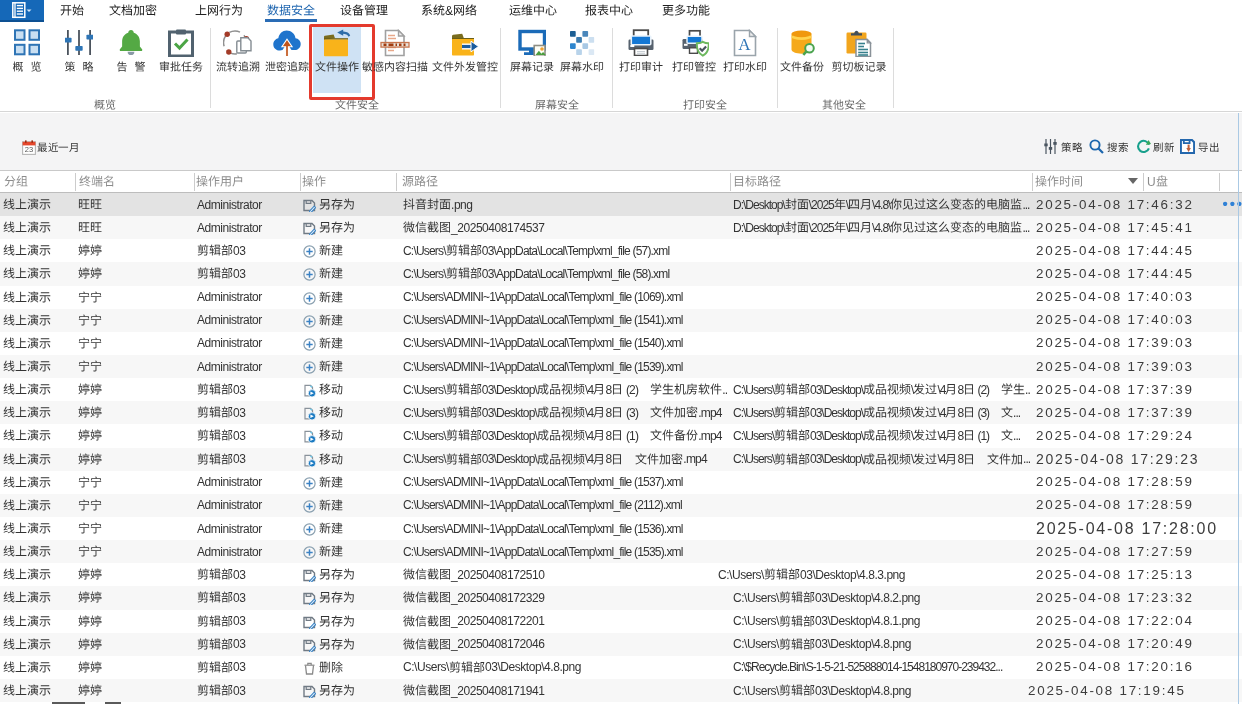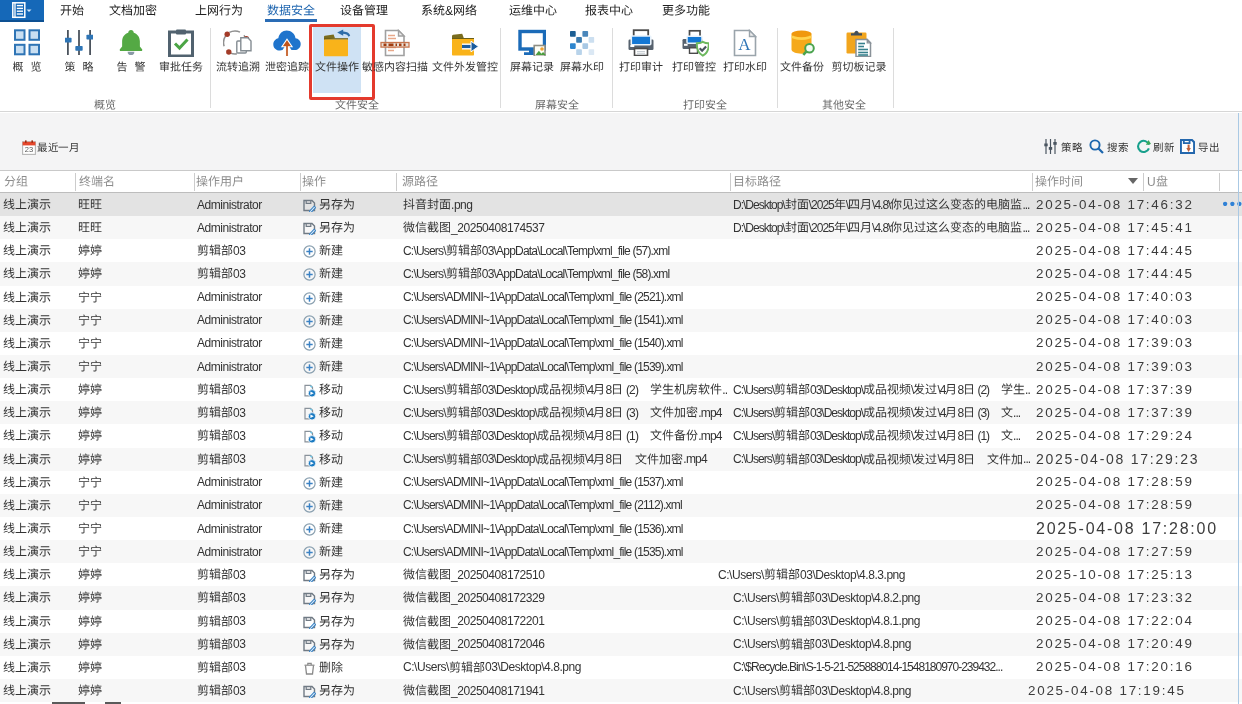--- a/index.html
+++ b/index.html
@@ -934,21 +934,21 @@
 <div class="ab" style="left:303px;top:290.6px"><svg class="opi" viewBox="0 0 13 13">
       <circle cx="6.5" cy="6.5" r="5.6" fill="none" stroke="#8aa0b0" stroke-width="1.2"></circle>
       <line x1="6.5" y1="3.3" x2="6.5" y2="9.7" stroke="#3b82c4" stroke-width="1.5"></line>
       <line x1="3.3" y1="6.5" x2="9.7" y2="6.5" stroke="#3b82c4" stroke-width="1.5"></line>
     </svg></div>
 <div class="t" style="left:319px;top:288.1px"><svg class="c" viewBox="0 0 1000 1000">
       <use href="#u65B0"></use>
     </svg><svg class="c" viewBox="0 0 1000 1000">
       <use href="#u5EFA"></use>
     </svg></div>
-<div class="t" style="left:403px;top:288.1px;width:325px;overflow:hidden;letter-spacing:-0.8px">C:\Users\ADMINI~1\AppData\Local\Temp\xml_file (2521).xml</div>
+<div class="t" style="left:403px;top:288.1px;width:325px;overflow:hidden;letter-spacing:-0.8px">C:\Users\ADMINI~1\AppData\Local\Temp\xml_file (1069).xml</div>
 <div class="t" style="left:1036px;top:288.1px;font-size:13.4px;letter-spacing:1.75px;color:#3c3c3c">2025-04-08 17:40:03</div>
 <div class="ab" style="left:0;top:308.7px;width:1242px;height:23.14px;background:#f7f7f7"></div>
 <div class="t" style="left:2.5px;top:311.3px"><svg class="c" viewBox="0 0 1000 1000">
       <use href="#u7EBF"></use>
     </svg><svg class="c" viewBox="0 0 1000 1000">
       <use href="#u4E0A"></use>
     </svg><svg class="c" viewBox="0 0 1000 1000">
       <use href="#u6F14"></use>
     </svg><svg class="c" viewBox="0 0 1000 1000">
       <use href="#u793A"></use>
@@ -1536,21 +1536,21 @@
     </svg><svg class="c" viewBox="0 0 1000 1000">
       <use href="#u56FE"></use>
     </svg>_20250408172510</div>
 <div class="t" style="left:718px;top:565.8px;width:297px;overflow:hidden;letter-spacing:-0.45px">C:\Users\<svg class="c" viewBox="0 0 1000 1000">
       <use href="#u526A"></use>
     </svg><svg class="c" viewBox="0 0 1000 1000">
       <use href="#u8F91"></use>
     </svg><svg class="c" viewBox="0 0 1000 1000">
       <use href="#u90E8"></use>
     </svg>03\Desktop\4.8.3.png</div>
-<div class="t" style="left:1036px;top:565.8px;font-size:13.4px;letter-spacing:1.75px;color:#3c3c3c">2025-10-08 17:25:13</div>
+<div class="t" style="left:1036px;top:565.8px;font-size:13.4px;letter-spacing:1.75px;color:#3c3c3c">2025-04-08 17:25:13</div>
 <div class="ab" style="left:0;top:586.4px;width:1242px;height:23.14px;background:#f7f7f7"></div>
 <div class="t" style="left:2.5px;top:588.9px"><svg class="c" viewBox="0 0 1000 1000">
       <use href="#u7EBF"></use>
     </svg><svg class="c" viewBox="0 0 1000 1000">
       <use href="#u4E0A"></use>
     </svg><svg class="c" viewBox="0 0 1000 1000">
       <use href="#u6F14"></use>
     </svg><svg class="c" viewBox="0 0 1000 1000">
       <use href="#u793A"></use>
     </svg></div>

